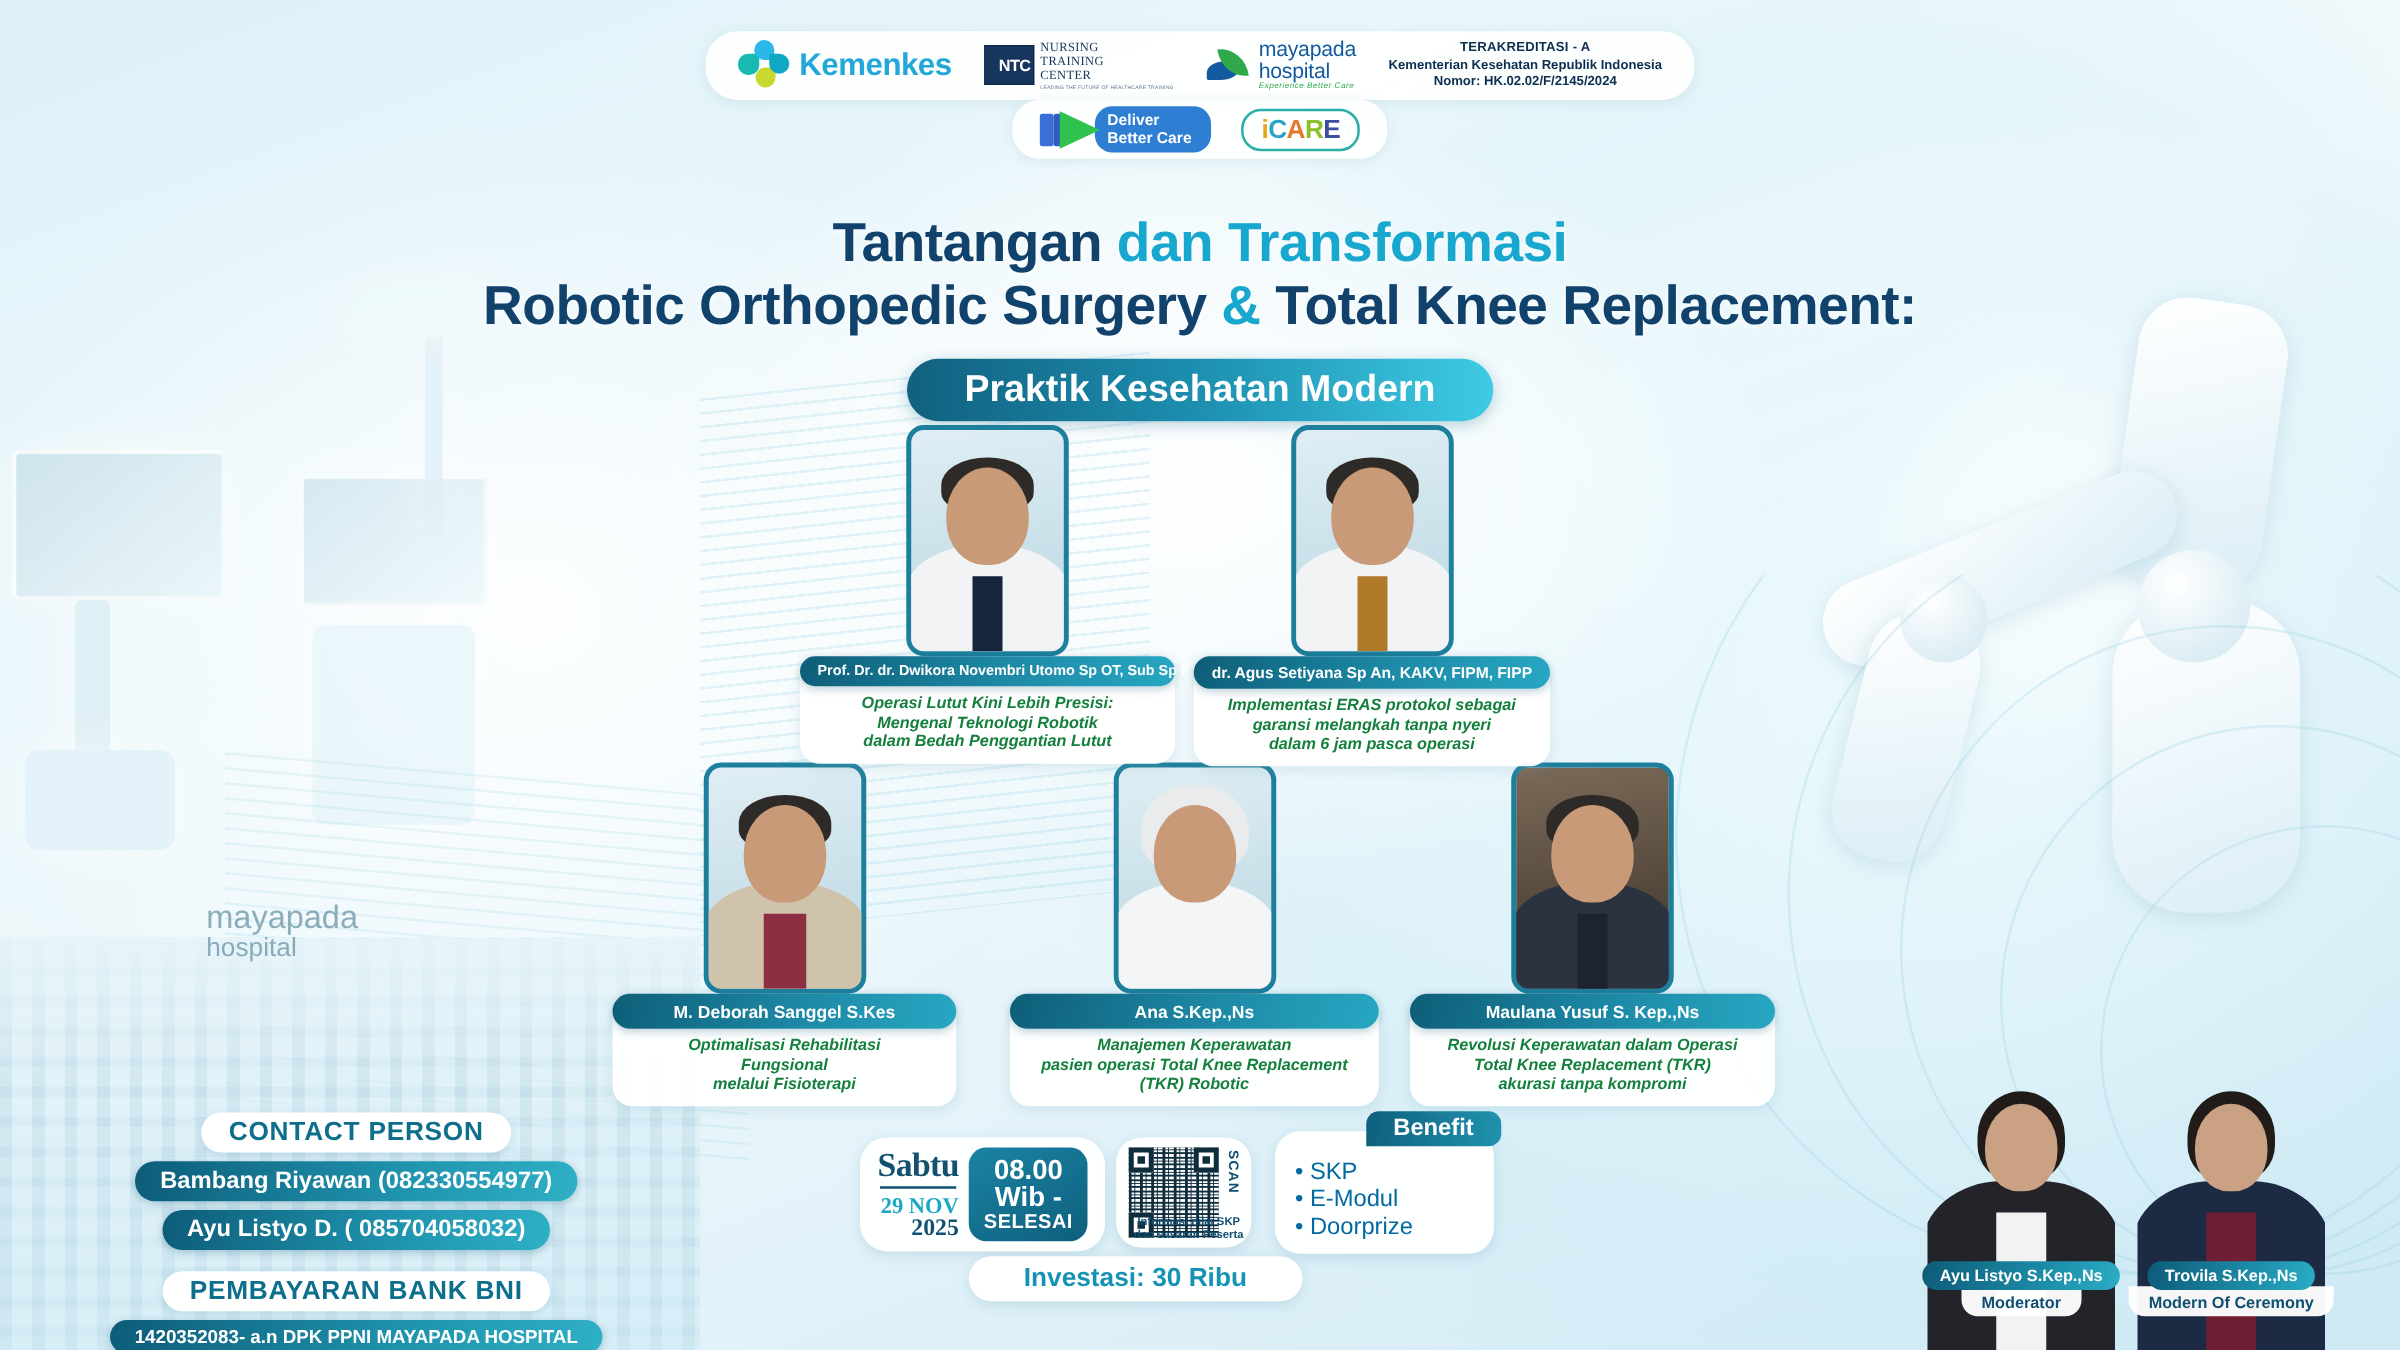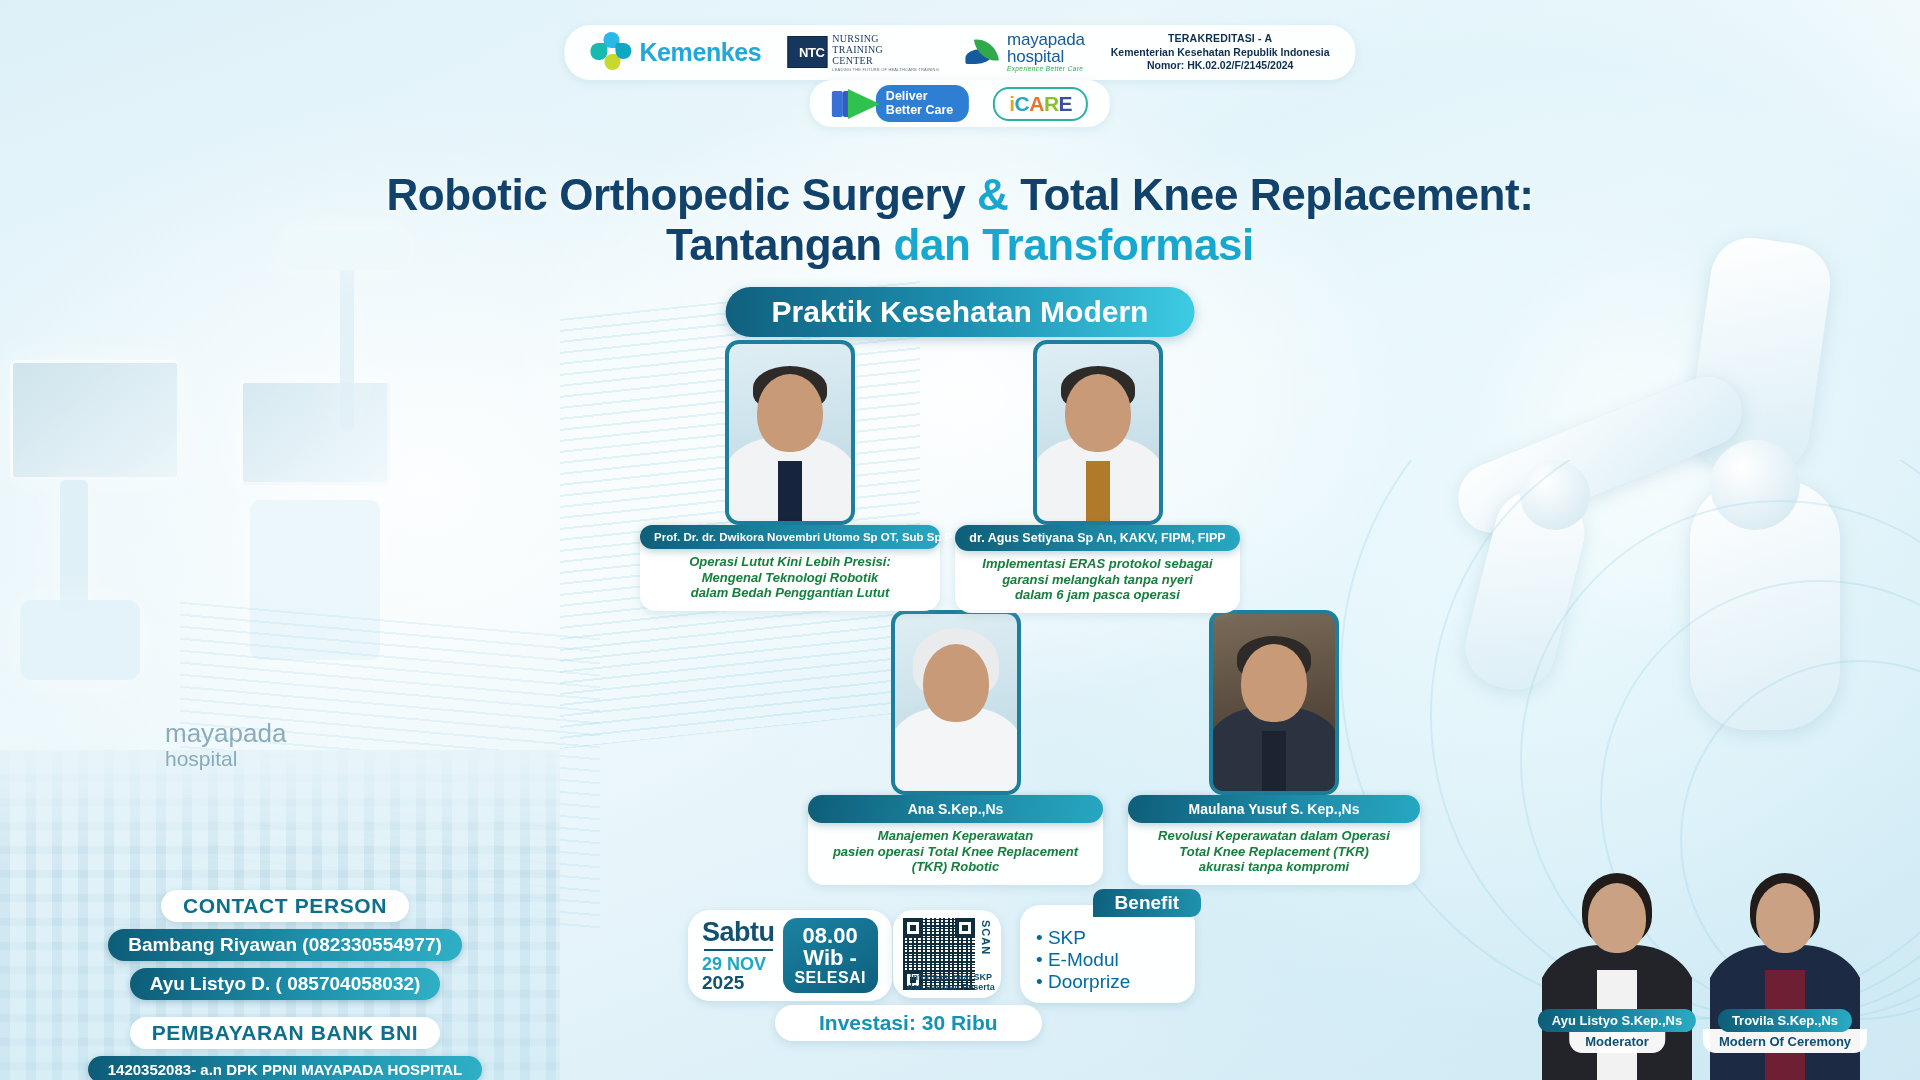--- a/index.html
+++ b/index.html
@@ -205,21 +205,21 @@
   }
   .contact .gap{ height:17px;}
 
   
   .datecard{
     position:absolute; left:688px; top:910px;
     background:rgba(255,255,255,.96); border-radius:22px;
     padding:8px 14px; display:flex; align-items:center; gap:8px;
     box-shadow:0 3px 10px rgba(120,170,190,.28);
   }
-  .dc-left{ text-align:left; line-height:1.0;}
+  .dc-left{ text-align:right; line-height:1.0;font-family:Liberation Serif, serif;}
   .dc-sab{ font-size:27px; font-weight:800; color:#12516f; letter-spacing:-.5px;}
   .dc-rule{ height:2px; background:#12516f; margin:3px 2px 4px;}
   .dc-nov{ font-size:18px; font-weight:800; color:#1fa6c4;}
   .dc-yr{ font-size:19px; font-weight:800; color:#12516f;}
   .dc-right{
     background:linear-gradient(150deg,#1b83a3,#0e5f7d);
     color:#fff; border-radius:14px; padding:7px 12px; text-align:center; line-height:1.02;
   }
   .dc-h{ font-size:22px; font-weight:800;}
   .dc-w{ font-size:22px; font-weight:800;}
@@ -397,24 +397,24 @@
       <span class="ic-i">i</span>
       <span class="ic-c">C</span>
       <span class="ic-a">A</span>
       <span class="ic-r">R</span>
       <span class="ic-e">E</span>
     </div>
   </div>
 
   <div class="title">
     <div>
+      <span class="t-navy">Tantangan</span><span class="t-cyan"> dan </span><span class="t-cyan">Transformasi</span>
+    </div>
+    <div>
       <span class="t-navy">Robotic Orthopedic Surgery</span><span class="t-cyan"> &amp; </span><span class="t-navy">Total Knee Replacement:</span>
-    </div>
-    <div>
-      <span class="t-navy">Tantangan</span><span class="t-cyan"> dan </span><span class="t-cyan">Transformasi</span>
     </div>
   </div>
 
   <div class="subtitle-banner">Praktik Kesehatan Modern</div>
 
   <div class="spk" id="spk1">
     <div class="photo">
       <div class="body"></div>
         <div class="tie"></div>
         <div class="hair"></div>
@@ -436,20 +436,34 @@
         <div class="head"></div>
     </div>
     <div class="namebar">dr. Agus Setiyana Sp An, KAKV, FIPM, FIPP</div>
     <div class="topicbox">
       <div>Implementasi ERAS protokol sebagai</div>
       <div>garansi melangkah tanpa nyeri</div>
       <div>dalam 6 jam pasca operasi</div>
     </div>
   </div>
 
+  <div class="spk" id="spk3">
+    <div class="photo">
+      <div class="body" style="background:#cfc3ac;"></div>
+        <div class="tie" style="background:#8c2f42;width:34px;"></div>
+        <div class="hair"></div>
+        <div class="head"></div>
+    </div>
+    <div class="namebar">M. Deborah Sanggel S.Kes</div>
+    <div class="topicbox">
+      <div>Optimalisasi Rehabilitasi</div>
+      <div>Fungsional</div>
+      <div>melalui Fisioterapi</div>
+    </div>
+  </div>
 
   <div class="spk" id="spk5">
     <div class="photo" style="background:linear-gradient(170deg,#7a6a58,#3b3128);">
       <div class="body" style="background:#2b3340;"></div>
         <div class="tie" style="background:#1d2330;"></div>
         <div class="hair"></div>
         <div class="head"></div>
     </div>
     <div class="namebar">Maulana Yusuf S. Kep.,Ns</div>
     <div class="topicbox">

